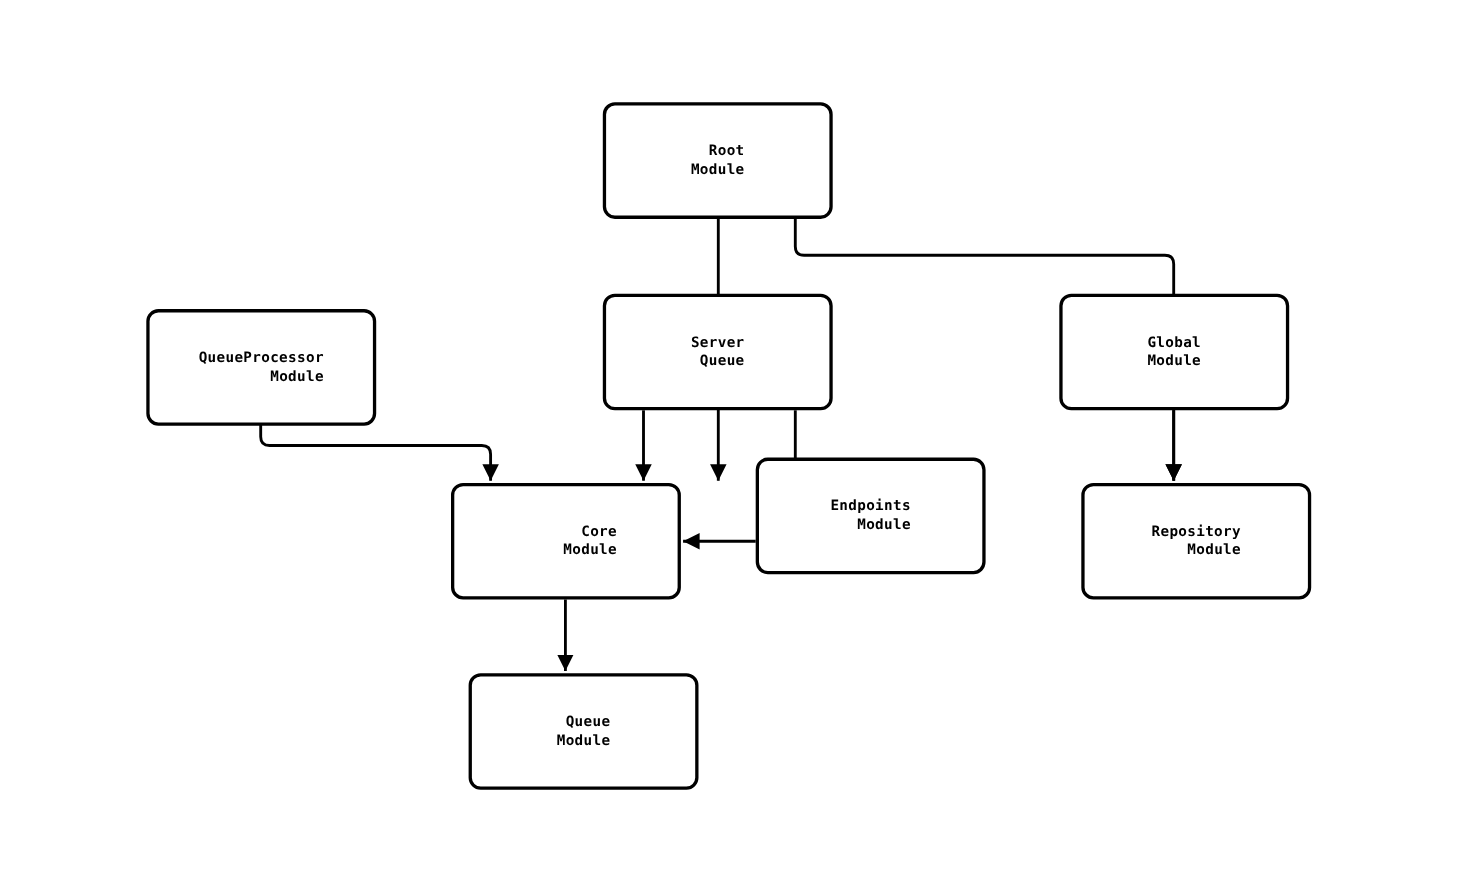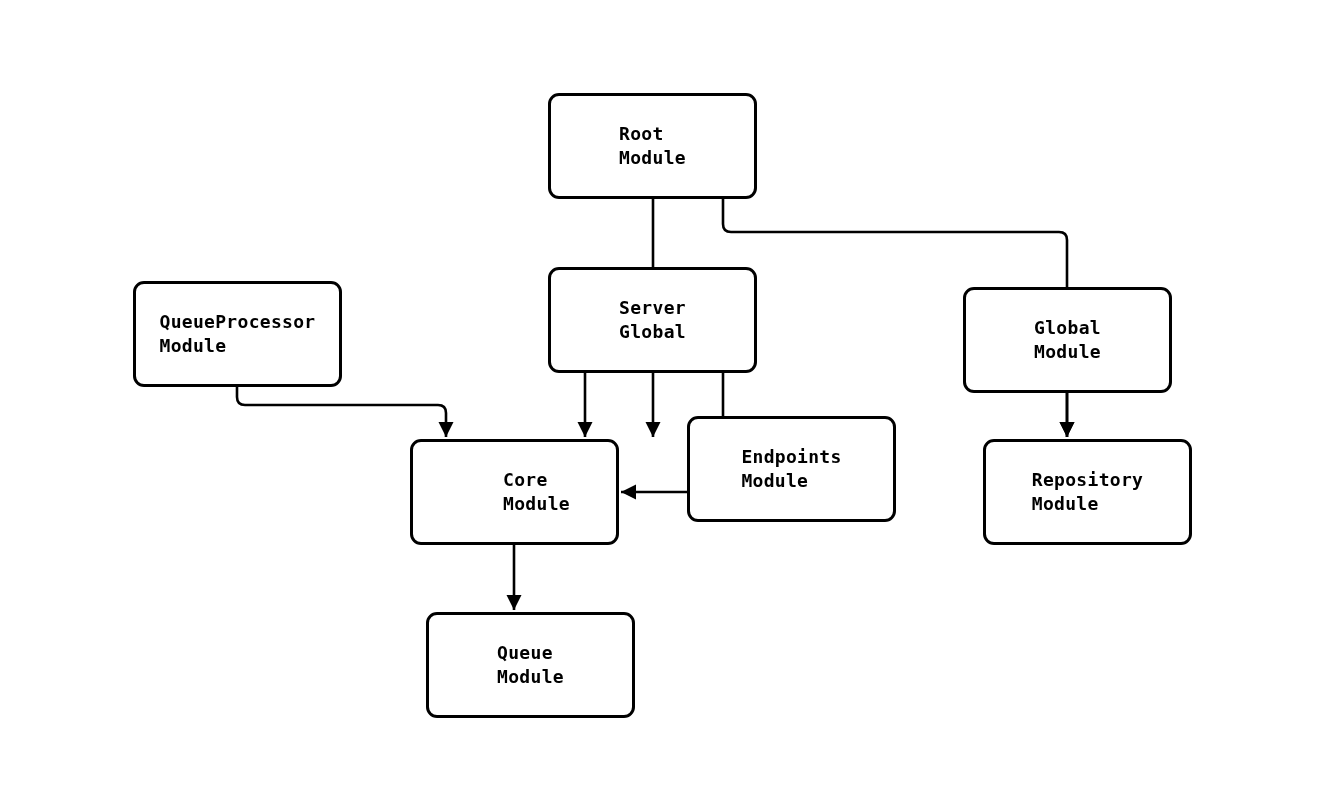--- a/index.html
+++ b/index.html
@@ -30,32 +30,32 @@
     box-sizing: border-box;
     border: 3px solid #000000;
     border-radius: 11px;
     background: #ffffff;
     display: flex;
     align-items: center;
     justify-content: center;
   }
   .node-label {
     white-space: pre-line;
-    text-align: left;
+    text-align: right;
     font-weight: 700;
-    font-size: 18px;
+    font-size: 13px;
     line-height: 1.32;
     color: #000000;
     letter-spacing: 0.3px;
   }
   
   .node-root            { left: 548px; top:  93px; }
   .node-queue_processor { left: 133px; top: 267px; margin-top: 14px; }
   .node-server          { left: 548px; top: 267px; }
-  .node-global          { left: 963px; top: 267px; margin-top: 20px; }
+  .node-global          { left: 963px; top: 267px; }
   .node-core            { left: 410px; top: 439px; padding-left: 44px; }
   .node-endpoints       { left: 687px; top: 416px; }
   .node-repository      { left: 963px; top: 439px; margin-left: 20px; }
   .node-queue           { left: 426px; top: 612px; }
 </style>
 </head>
 <body>
 
 <div class="canvas">
 
@@ -82,21 +82,21 @@
 Module</div>
   </div>
 
   <div class="node node-queue_processor">
     <div class="node-label">QueueProcessor
 Module</div>
   </div>
 
   <div class="node node-server">
     <div class="node-label">Server
-Global</div>
+Queue</div>
   </div>
 
   <div class="node node-global">
     <div class="node-label">Global
 Module</div>
   </div>
 
   <div class="node node-core">
     <div class="node-label">Core
 Module</div>

